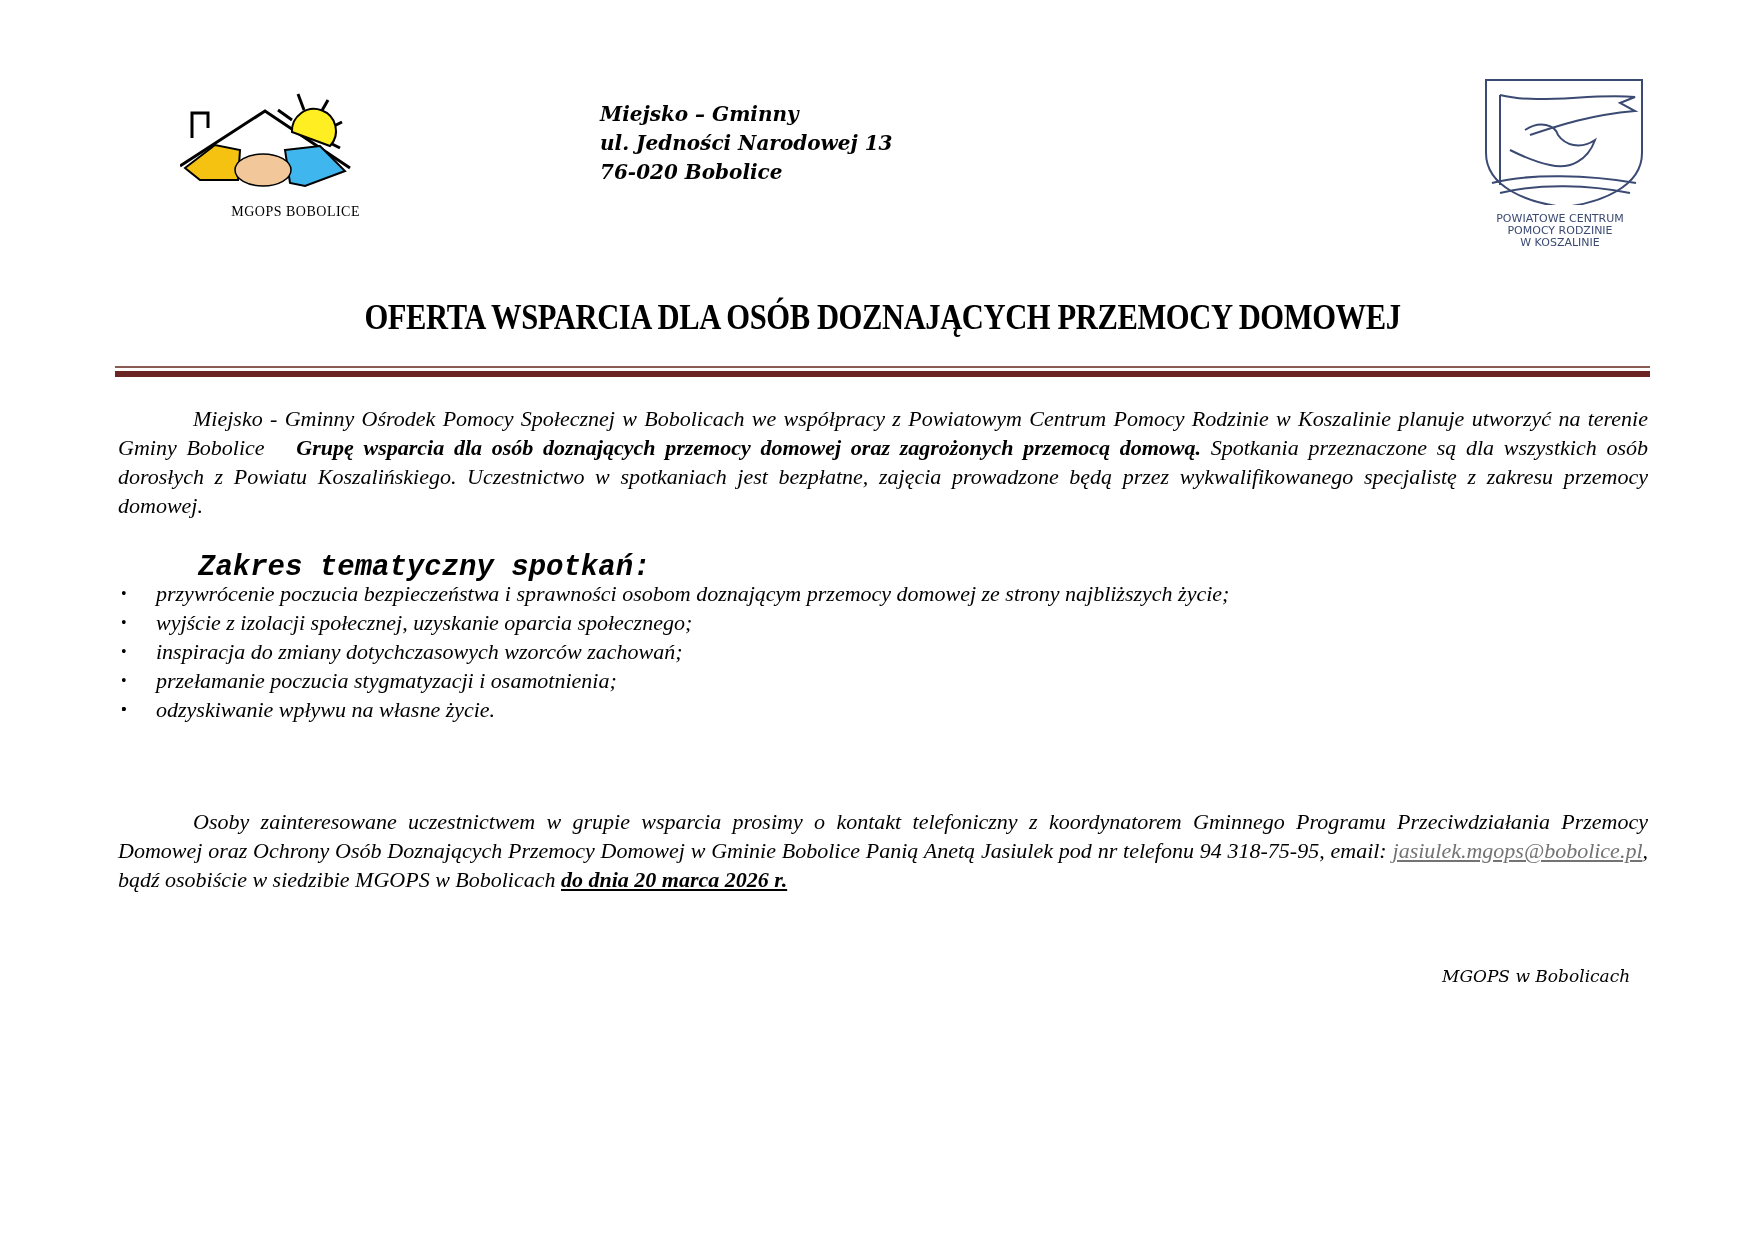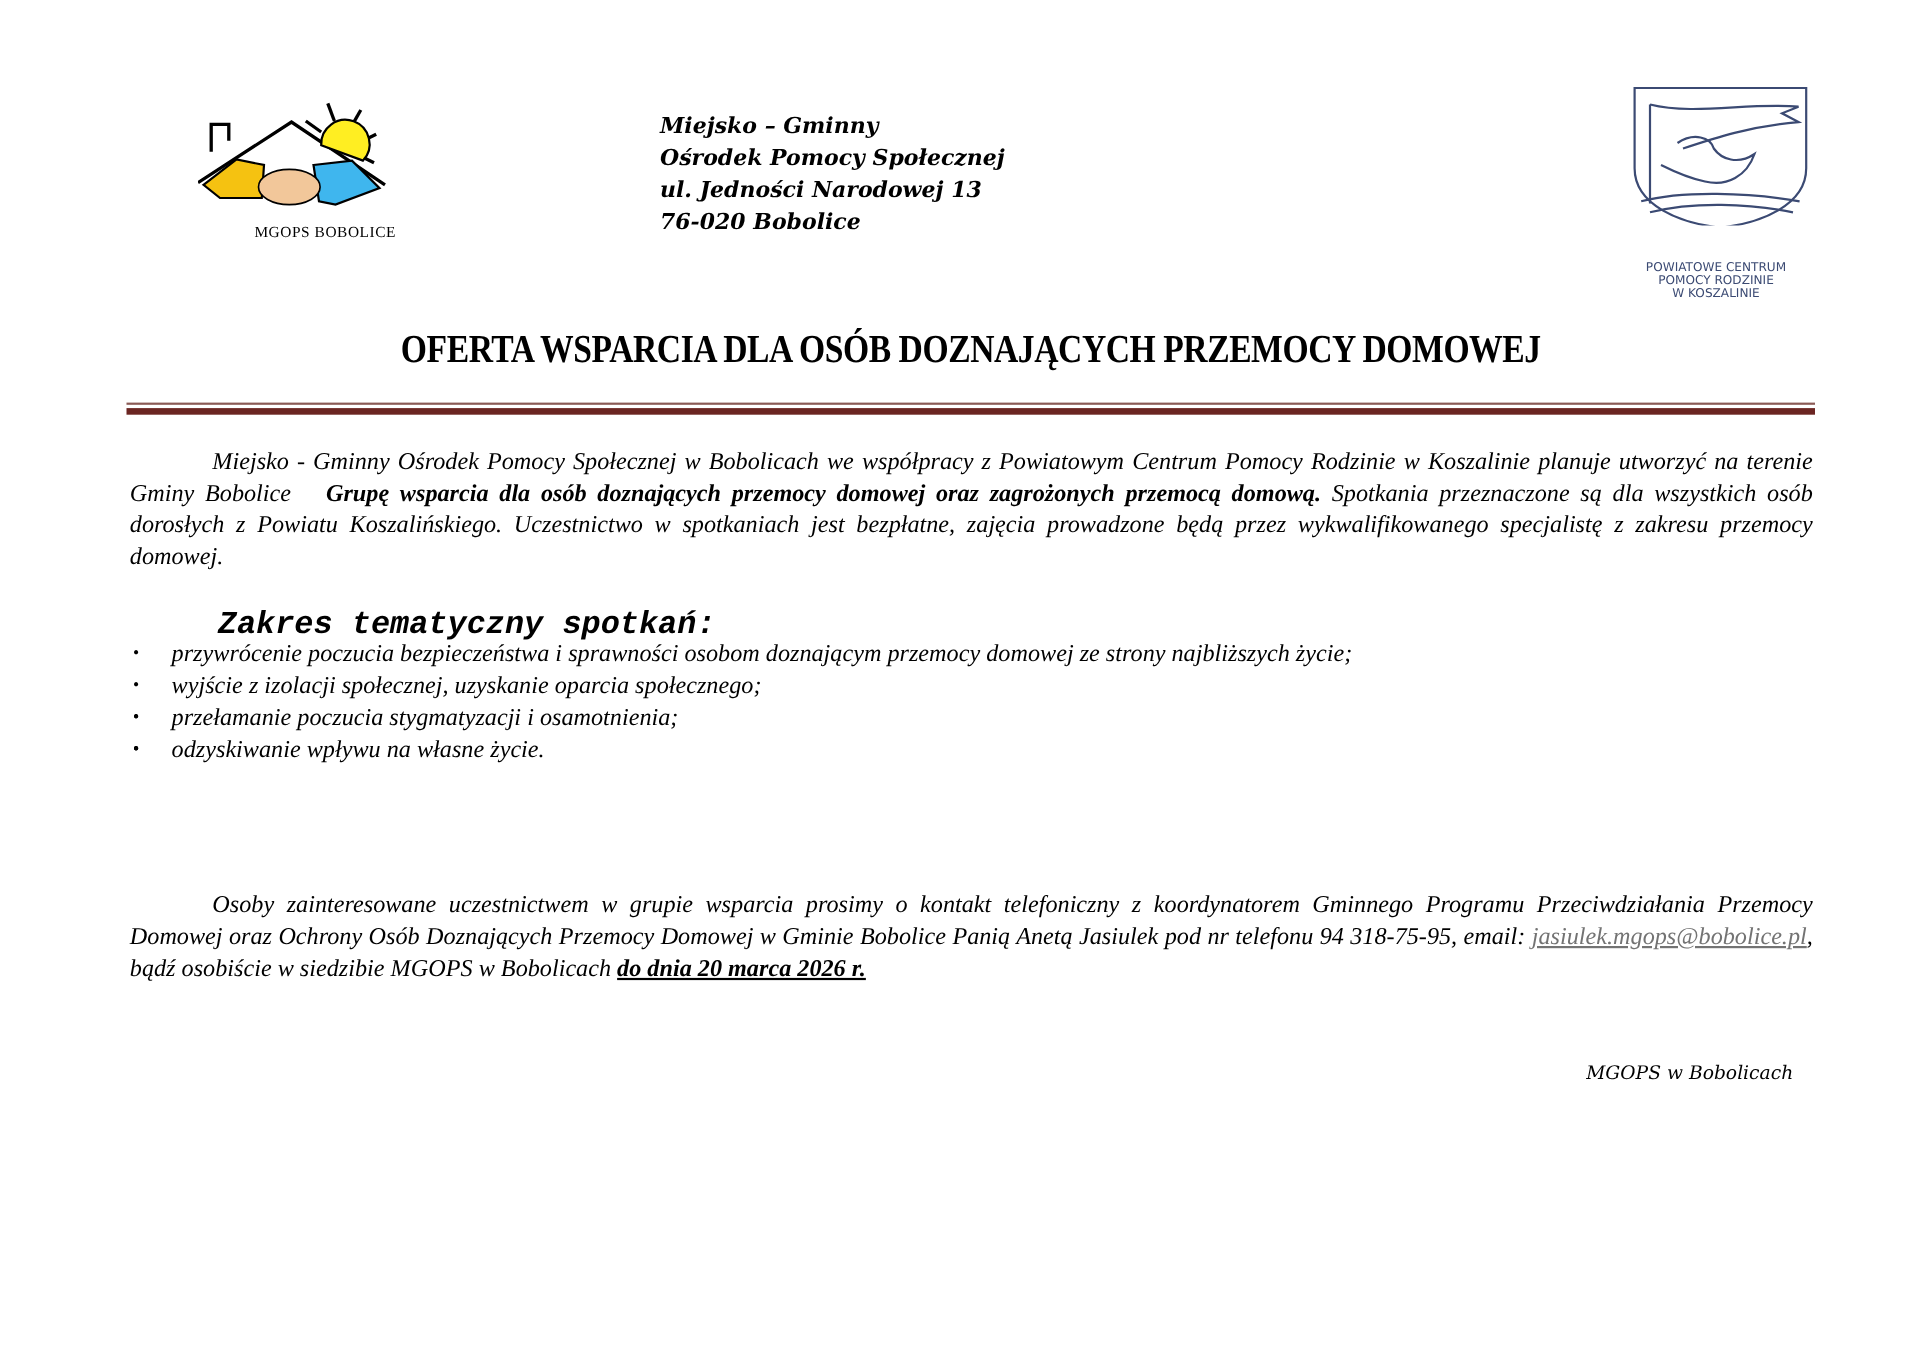--- a/index.html
+++ b/index.html
@@ -48,56 +48,55 @@
 
     <polygon points="105,62 140,58 165,83 125,98 110,95" fill="#3fb6ee" stroke="#000" stroke-width="2"></polygon>
 
     <ellipse cx="83" cy="82" rx="28" ry="16" fill="#f2c79a" stroke="#000" stroke-width="1.5"></ellipse>
   </svg>
   <div style="position:absolute;left:-10px;top:116px;width:190px;text-align:right;font-family:Liberation Serif, serif;font-size:14px;letter-spacing:0.5px;">MGOPS BOBOLICE</div>
 </div>
 
 <div id="header-block" class="abs">
   <div>Miejsko – Gminny</div>
-  <div>Ośrodek Pomocy Społecznej</div>
   <div>ul. Jedności Narodowej 13</div>
   <div>76-020 Bobolice</div>
 </div>
 
 <div id="logo-right" class="abs">
   <svg width="180" height="130" viewBox="0 0 180 130">
     <path d="M16,5 L172,5 L172,78 C172,112 130,128 94,132 C58,128 16,112 16,78 Z" fill="none" stroke="#3b4a73" stroke-width="2"></path>
     <line x1="30" y1="20" x2="30" y2="110" stroke="#3b4a73" stroke-width="2"></line>
     <path d="M30,20 C70,30 120,18 165,22 L150,28 L165,36 C120,40 90,50 60,60" fill="none" stroke="#3b4a73" stroke-width="2"></path>
     <path d="M55,55 C70,45 85,50 88,60 C95,70 110,75 125,65 C118,85 100,95 80,90 C70,88 60,85 40,75" fill="none" stroke="#3b4a73" stroke-width="2"></path>
     <path d="M22,108 C60,98 120,100 166,108" fill="none" stroke="#3b4a73" stroke-width="2"></path>
     <path d="M30,118 C70,108 120,110 160,118" fill="none" stroke="#3b4a73" stroke-width="2"></path>
   </svg>
-  <div style="position:absolute;left:0;top:138px;width:180px;text-align:center;font-family:'DejaVu Sans',sans-serif;font-size:11px;line-height:12px;color:#3b4a73;margin-top:24px;">
+  <div style="position:absolute;left:0;top:138px;width:180px;text-align:center;font-family:'DejaVu Sans',sans-serif;font-size:11px;line-height:12px;color:#3b4a73;">
     <div>POWIATOWE CENTRUM</div>
     <div>POMOCY RODZINIE</div>
     <div>W KOSZALINIE</div>
   </div>
 </div>
 
 <div id="title" class="abs">OFERTA WSPARCIA DLA OSÓB DOZNAJĄCYCH PRZEMOCY DOMOWEJ</div>
 
 <div id="rule-thin" class="abs"></div>
 <div id="rule-thick" class="abs"></div>
 
 <div id="intro" class="abs body-text">
   <p><span>Miejsko - Gminny Ośrodek Pomocy Społecznej w Bobolicach we współpracy z Powiatowym Centrum Pomocy Rodzinie w Koszalinie planuje utworzyć na terenie Gminy Bobolice </span><span class="bold">Grupę wsparcia dla osób doznających przemocy domowej oraz zagrożonych przemocą domową.</span><span> Spotkania przeznaczone są dla wszystkich osób dorosłych z Powiatu Koszalińskiego. Uczestnictwo w spotkaniach jest bezpłatne, zajęcia prowadzone będą przez wykwalifikowanego specjalistę z zakresu przemocy domowej.</span></p>
 </div>
 
 <div id="topics-heading" class="abs">Zakres tematyczny spotkań:</div>
 
 <ul id="topics-list" class="abs">
   <li><span class="bullet">•</span><span>przywrócenie poczucia bezpieczeństwa i sprawności osobom doznającym przemocy domowej ze strony najbliższych życie;</span></li>
   <li><span class="bullet">•</span><span>wyjście z izolacji społecznej, uzyskanie oparcia społecznego;</span></li>
-  <li><span class="bullet">•</span></li>
+  <li><span class="bullet">•</span><span>inspiracja do zmiany dotychczasowych wzorców zachowań;</span></li>
   <li><span class="bullet">•</span><span>przełamanie poczucia stygmatyzacji i osamotnienia;</span></li>
   <li><span class="bullet">•</span></li>
   <li><span class="bullet">•</span></li>
   <li><span class="bullet">•</span><span>odzyskiwanie wpływu na własne życie.</span></li>
 </ul>
 
 <div id="contact" class="abs body-text">
   <p><span>Osoby zainteresowane uczestnictwem w grupie wsparcia prosimy o kontakt telefoniczny z koordynatorem Gminnego Programu Przeciwdziałania Przemocy Domowej oraz Ochrony Osób Doznających Przemocy Domowej w Gminie Bobolice Panią Anetą Jasiulek pod nr telefonu 94 318-75-95, email: </span><a class="link" href="mailto:jasiulek.mgops@bobolice.pl">jasiulek.mgops@bobolice.pl</a><span>, bądź osobiście w siedzibie MGOPS w Bobolicach </span><span class="deadline">do dnia 20 marca 2026 r.</span></p>
 </div>
 

